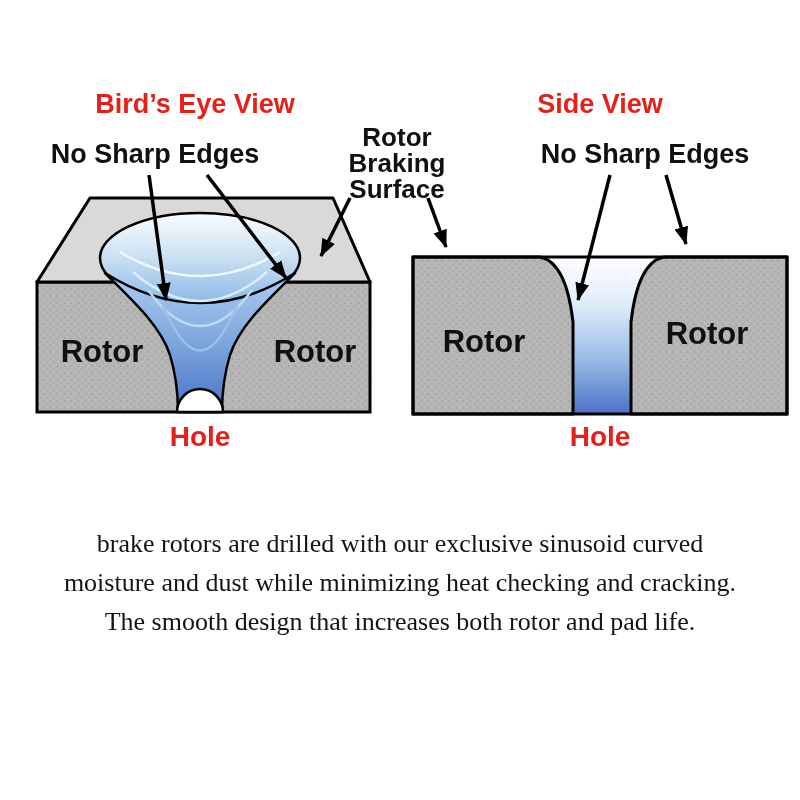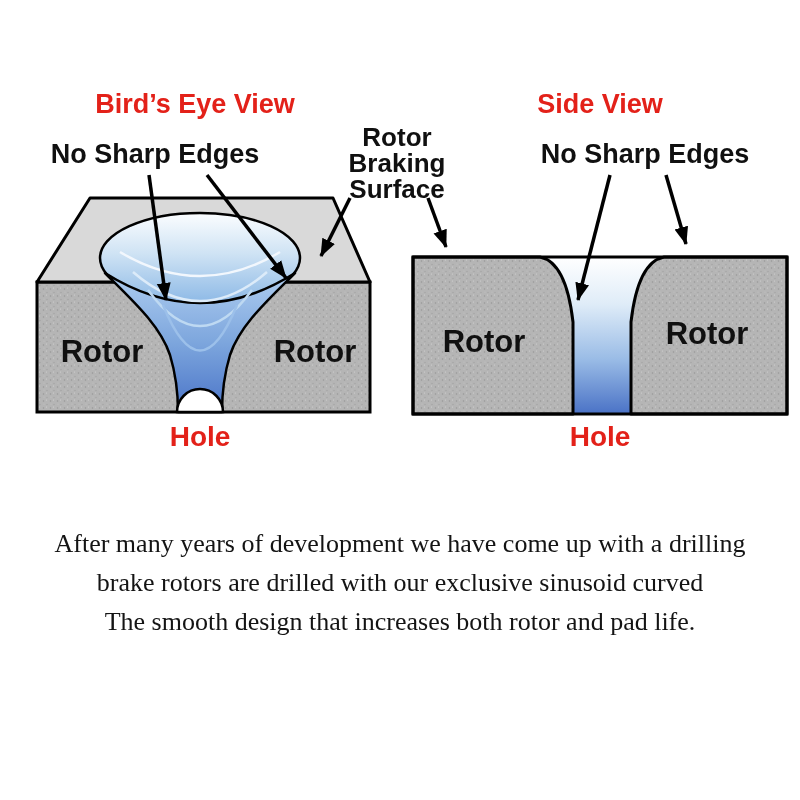--- a/index.html
+++ b/index.html
@@ -144,18 +144,18 @@
       <line x1="149" y1="175" x2="166" y2="300" marker-end="url(#ah)"></line>
       <line x1="207" y1="175" x2="286" y2="278" marker-end="url(#ah)"></line>
       <line x1="350" y1="198" x2="321" y2="256" marker-end="url(#ah)"></line>
       <line x1="428" y1="198" x2="446" y2="247" marker-end="url(#ah)"></line>
       <line x1="610" y1="175" x2="578" y2="300" marker-end="url(#ah)"></line>
       <line x1="666" y1="175" x2="686" y2="244" marker-end="url(#ah)"></line>
     </g>
   </svg>
 
   <div class="body-text">
-    <div class="body-line">After many years of development we have come up with a drilling</div>
     <div class="body-line">brake rotors are drilled with our exclusive sinusoid curved</div>
+    <div class="body-line">moisture and dust while minimizing heat checking and cracking.</div>
     <div class="body-line">The smooth design that increases both rotor and pad life.</div>
   </div>
 
 </div>
 
 </body></html>

